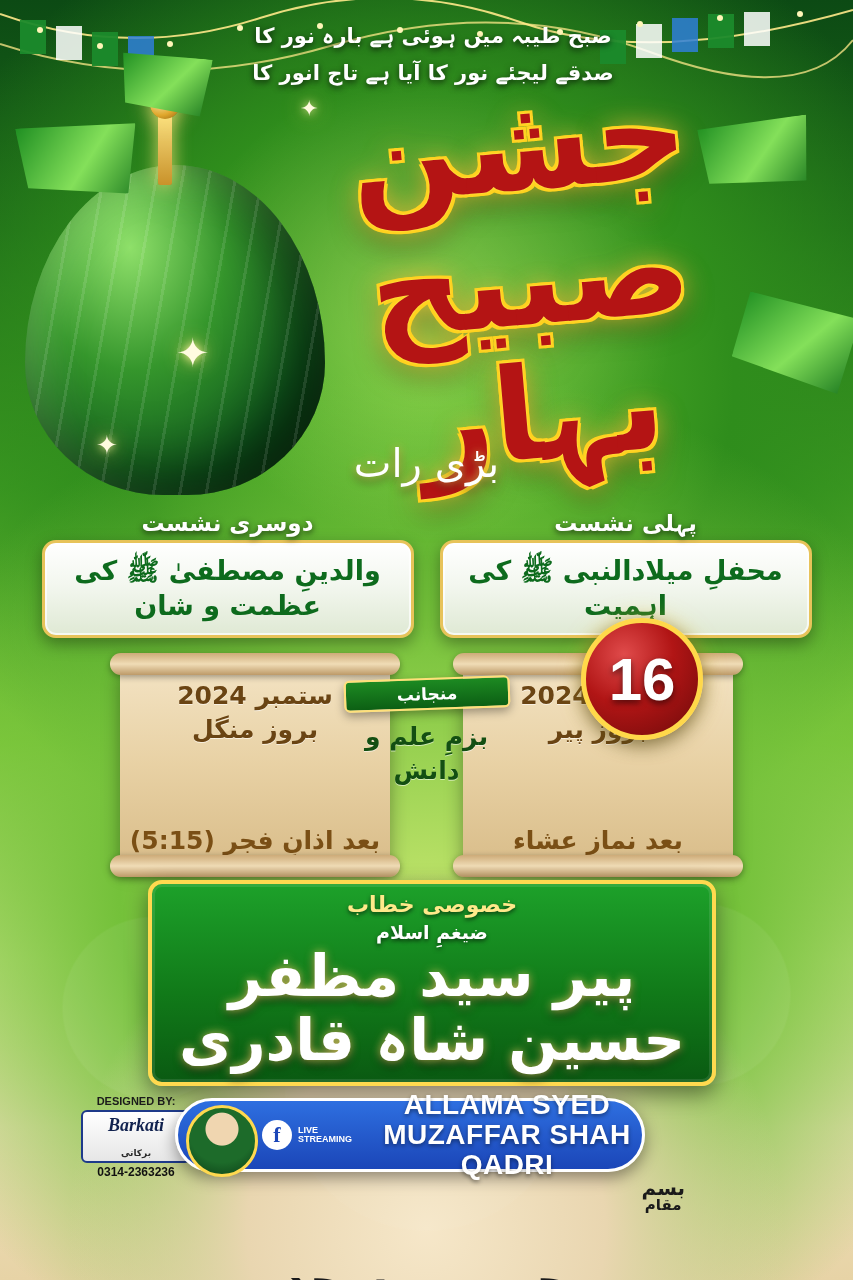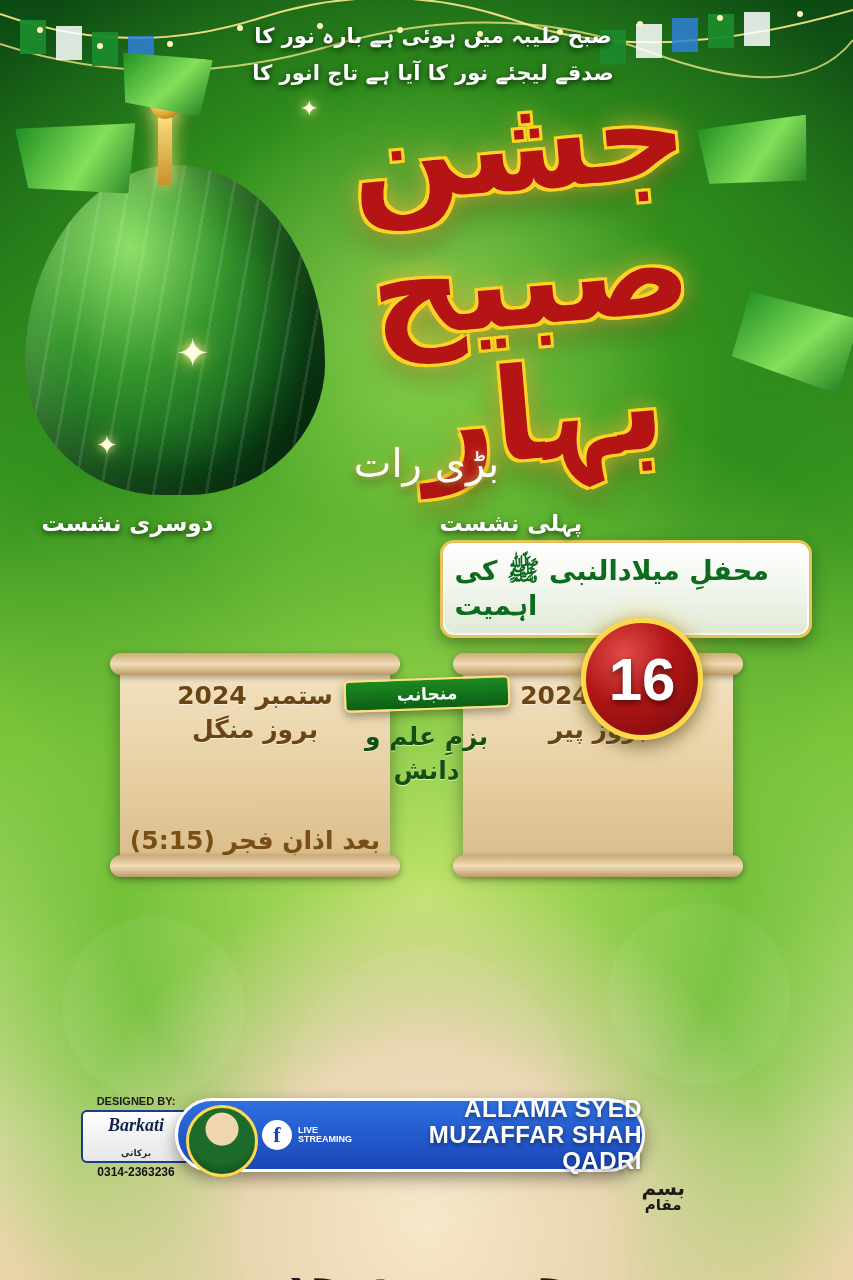--- a/index.html
+++ b/index.html
@@ -144,21 +144,21 @@
     position: absolute;
     left: 28px; right: 28px; top: 510px;
     display: flex;
     flex-direction: row-reverse;
     justify-content: center;
     gap: 26px;
   }
   .session {
     width: 372px;
     position: relative;
-    text-align: left;
+    text-align: center;
   }
   .session .s-label {
     color: #ffffff;
     font-size: 23px;
     font-weight: bold;
     text-shadow: 0 2px 6px rgba(0,0,0,.7);
     margin-bottom: 4px;
   }
   .session .s-plate {
     background: linear-gradient(180deg, #ffffff 0%, #f3f7ef 45%, #dfe9d4 100%);
@@ -362,24 +362,24 @@
     color: #ffffff;
     font-size: 9px;
     font-weight: bold;
     line-height: 1.05;
     text-align: left;
     margin-right: 20px;
     flex: 0 0 auto;
   }
   .live-name {
     color: #ffffff;
-    font-size: 24px;
+    font-size: 28px;
     font-weight: bold;
     line-height: 1.08;
-    text-align: right;
+    text-align: center;
     text-shadow: 0 2px 4px rgba(0,0,0,.45);
     letter-spacing: .5px;
   }
 
   
   .venue {
     position: absolute;
     left: 0; right: 0; top: 1200px;
     text-align: center;
     color: #1a1a1a;
@@ -459,38 +459,45 @@
 
   <div class="subtitle urdu">بڑی رات</div>
 
   <div class="session-row">
     <div class="session">
       <div class="s-label urdu">پہلی نشست</div>
       <div class="s-plate urdu">محفلِ میلادالنبی ﷺ کی اہمیت</div>
     </div>
     <div class="session">
       <div class="s-label urdu">دوسری نشست</div>
+      <div class="s-plate urdu">والدینِ مصطفیٰ ﷺ کی عظمت و شان</div>
     </div>
   </div>
 
   <div class="scrolls">
     <div class="scroll right">
       <div class="s-text urdu"><span>ستمبر 2024</span><br><span>بروز پیر</span></div>
+      <div class="s-time urdu">بعد نمازِ عشاء</div>
     </div>
     <div class="daybadge b16">16</div>
 
     <div class="scroll left">
       <div class="s-text urdu"><span>ستمبر 2024</span><br><span>بروز منگل</span></div>
       <div class="s-time urdu">بعد اذانِ فجر (5:15)</div>
     </div>
 
     <div class="mid-ribbon urdu">منجانب</div>
     <div class="mid-text urdu">بزمِ علم و دانش</div>
   </div>
 
+  <div class="speaker-panel">
+    <div class="tag urdu">خصوصی خطاب</div>
+    <div class="honor urdu">ضیغمِ اسلام</div>
+    <div class="name urdu">پیر سید مظفر حسین شاہ قادری</div>
+  </div>
 
   <div class="designer">
     <div>DESIGNED BY:</div>
     <div class="logo">
       <div class="brand">Barkati</div>
       <div class="sub urdu">برکاتی</div>
     </div>
     <div class="phone">0314-2363236</div>
   </div>
 

